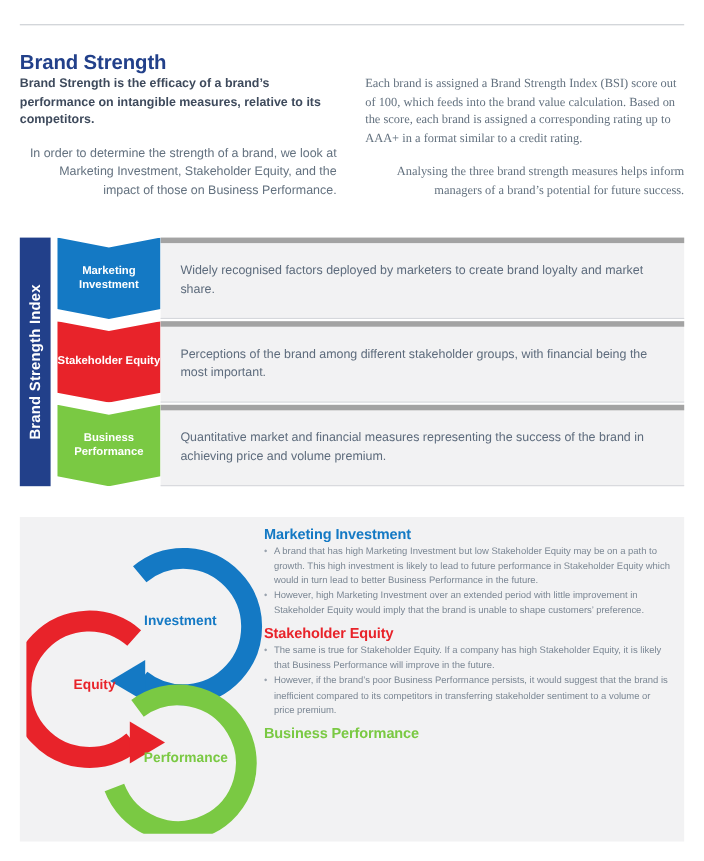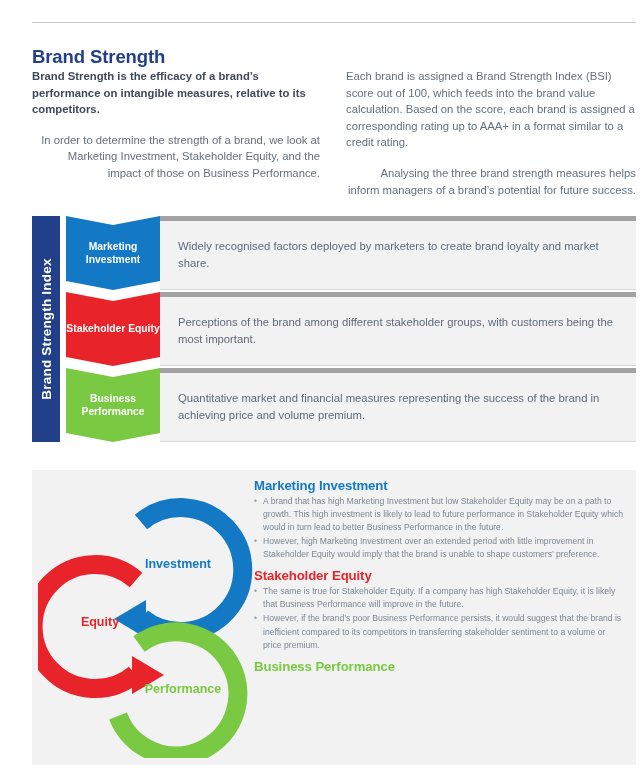--- a/index.html
+++ b/index.html
@@ -8,21 +8,21 @@
   body {
     width: 640px;
     height: 783px;
     background: #ffffff;
     font-family: "Liberation Sans", sans-serif;
     color: #4a5568;
     overflow: hidden;
     position: relative;
   }
 
-  .page { position: relative; width: 520px; height: 783px; margin-left: 14px; }
+  .page { position: relative; width: 520px; height: 783px; }
 
   
   .top-rule {
     position: absolute;
     left: 18px; top: 22px; width: 604px; height: 1px;
     background: #c9ccd2;
   }
 
   
   .page-title {
@@ -31,21 +31,21 @@
     font-size: 18.5px;
     font-weight: bold;
     color: #22408a;
     letter-spacing: -0.1px;
   }
 
   
   .intro { position: absolute; left: 18px; top: 68px; width: 604px; }
   .col { position: absolute; top: 0; }
   .col-left { left: 0; width: 288px; }
-  .col-right { left: 314px; width: 290px; }
+  .col-right { left: 314px; width: 290px; font-family: Liberation Serif, serif; }
 
   .lead {
     font-size: 11.3px;
     font-weight: bold;
     color: #3e4a5c;
     line-height: 1.47;
     margin: 0 0 14px 0;
   }
   .body-text {
     font-size: 11.3px;
@@ -211,21 +211,21 @@
         <div class="bsi-desc">
           <p>Widely recognised factors deployed by marketers to create brand loyalty and market share.</p>
         </div>
         <div class="chev blue">
           <span>Marketing Investment</span>
         </div>
       </div>
 
       <div class="bsi-row r1">
         <div class="bsi-desc">
-          <p>Perceptions of the brand among different stakeholder groups, with customers being the most important.</p>
+          <p>Perceptions of the brand among different stakeholder groups, with financial being the most important.</p>
         </div>
         <div class="chev red">
           <span>Stakeholder Equity</span>
         </div>
       </div>
 
       <div class="bsi-row r2">
         <div class="bsi-desc">
           <p>Quantitative market and financial measures representing the success of the brand in achieving price and volume premium.</p>
         </div>

